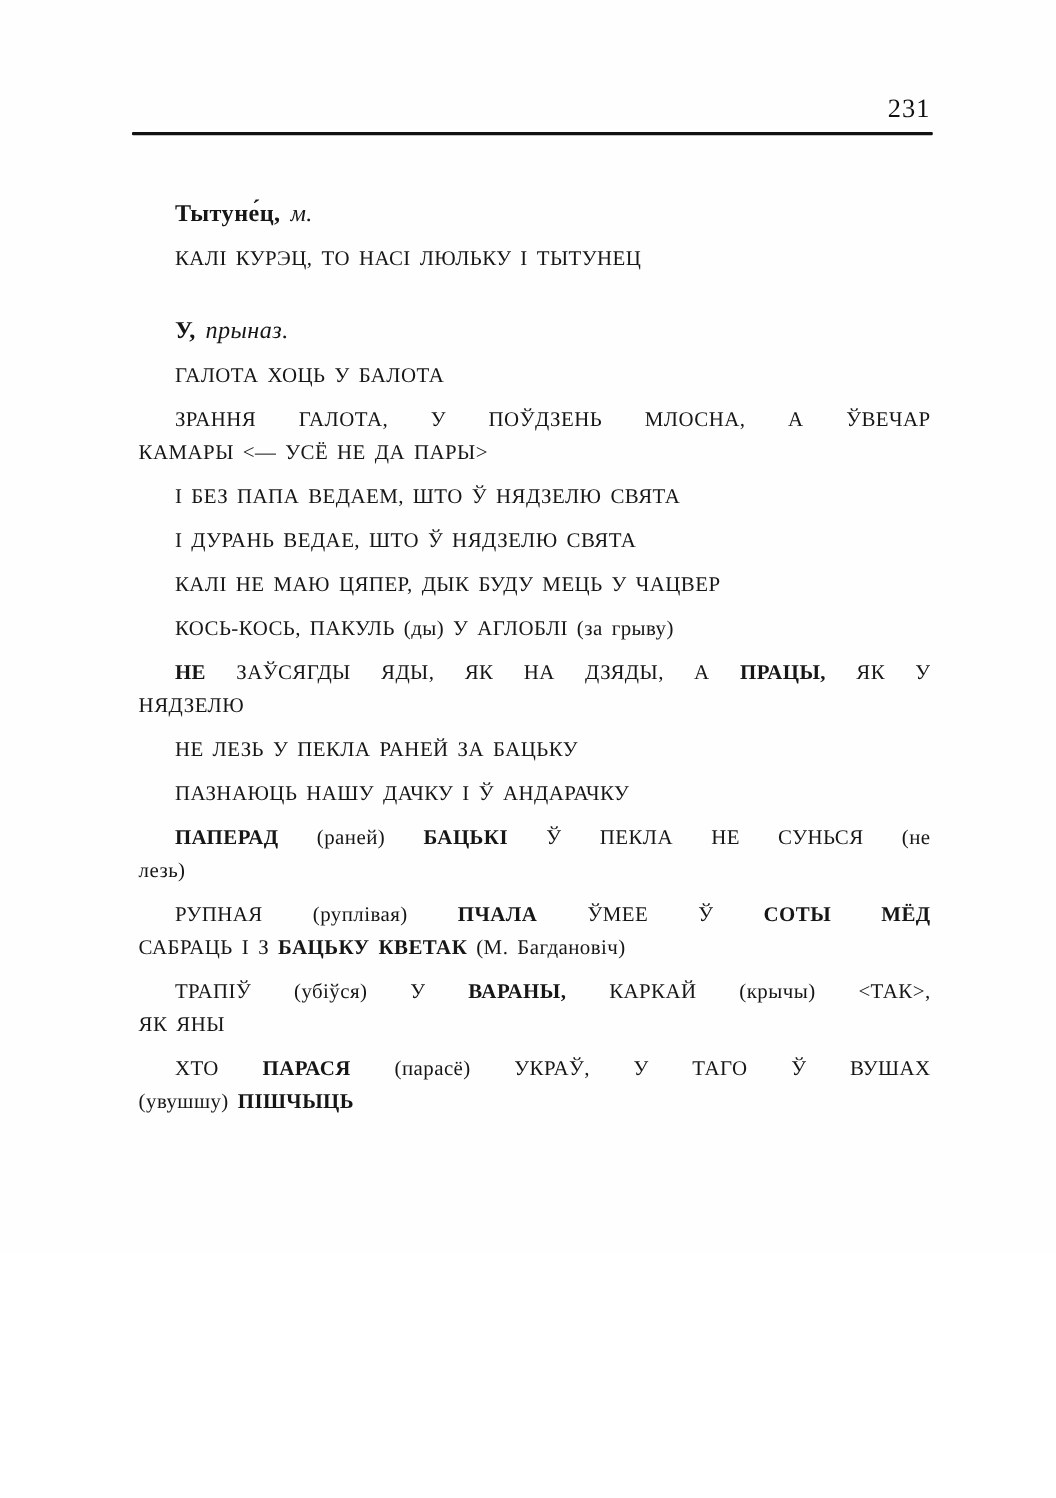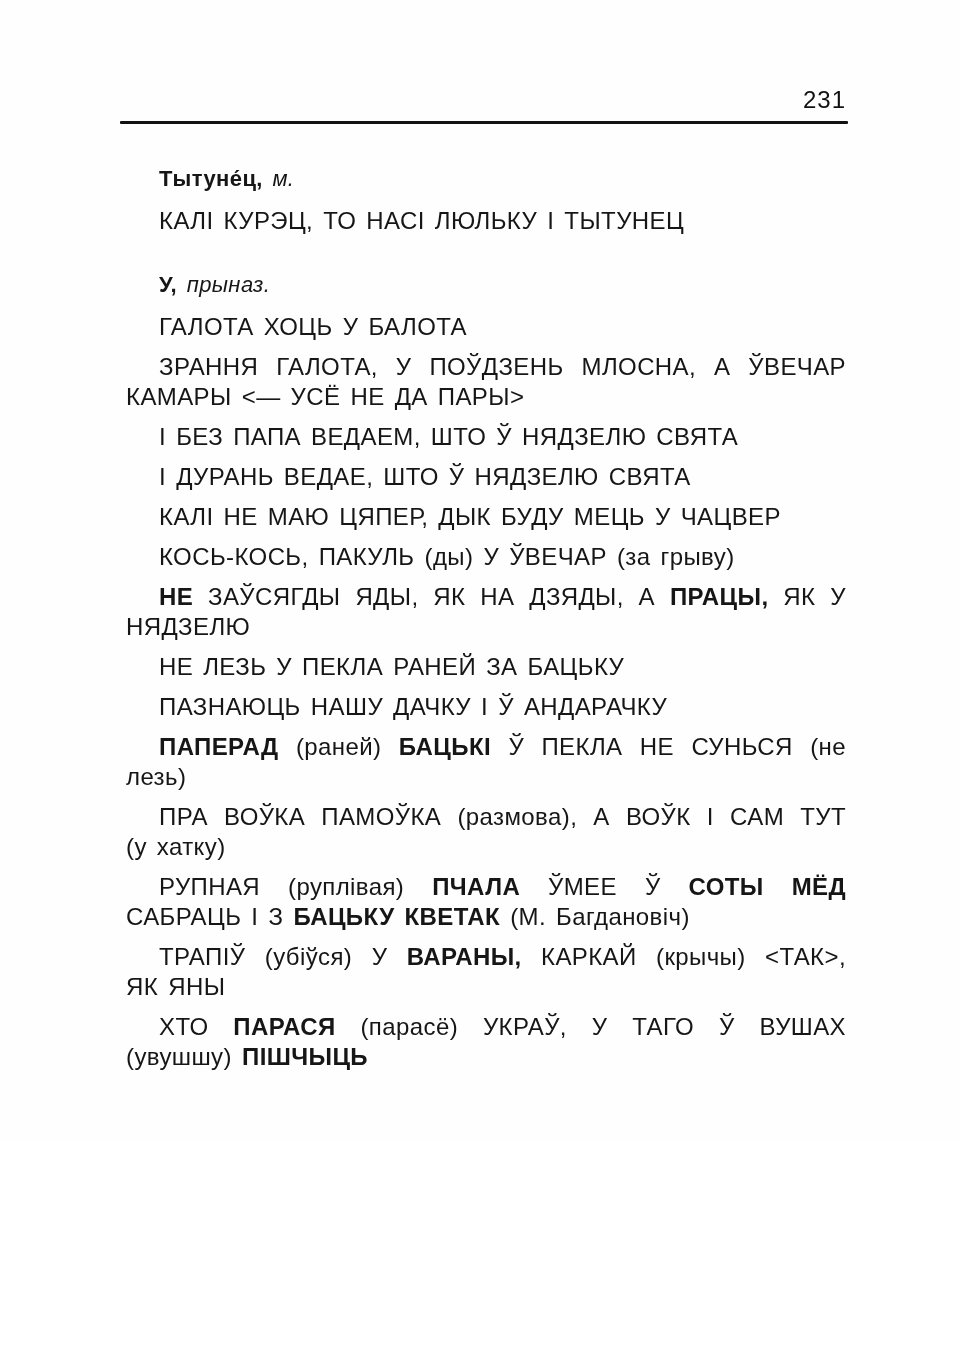--- a/index.html
+++ b/index.html
@@ -6,44 +6,44 @@
     margin: 0;
     padding: 0;
     background: #ffffff;
   }
   .page {
     position: relative;
     width: 960px;
     height: 1140px;
     background: #fefefe;
     overflow: hidden;
-    font-family: Liberation Sans, sans-serif;
+    font-family: Liberation Serif, serif;
     color: #161616;
   }
   .header {
     padding: 86px 114px 0 126px;
   }
   .pagenum {
     text-align: right;
     font-size: 24px;
     letter-spacing: 1px;
     padding-bottom: 7px;
     color: #111;
   }
   .rule {
     margin: 0 112px 0 120px;
     height: 3px;
     background: #121212;
     border-radius: 1px;
   }
   .content {
-    padding: 40px 114px 0 126px;
+    padding: 56px 114px 0 126px;
   }
   .para {
-    font-size: 24px;
+    font-size: 19px;
     line-height: 30px;
     letter-spacing: 0.4px;
     word-spacing: 3px;
     margin: 0 0 10px 0;
   }
   .hw-para {
     margin-bottom: 12px;
     font-size: 22px;
   }
   .entry + .entry {
@@ -97,39 +97,35 @@
         <div class="para">
           <div class="line first last"><span class="seg-c">І БЕЗ ПАПА ВЕДАЕМ, ШТО Ў НЯДЗЕЛЮ СВЯТА</span></div>
         </div>
         <div class="para">
           <div class="line first last"><span class="seg-c">І ДУРАНЬ ВЕДАЕ, ШТО Ў НЯДЗЕЛЮ СВЯТА</span></div>
         </div>
         <div class="para">
           <div class="line first last"><span class="seg-c">КАЛІ НЕ МАЮ ЦЯПЕР, ДЫК БУДУ МЕЦЬ У ЧАЦВЕР</span></div>
         </div>
         <div class="para">
-          <div class="line first last"><span class="seg-c">КОСЬ-КОСЬ, ПАКУЛЬ </span><span class="seg-p">(ды)</span><span class="seg-c"> У ЎВЕЧАР </span><span class="seg-p">(за грыву)</span></div>
+          <div class="line first last"><span class="seg-c">КОСЬ-КОСЬ, ПАКУЛЬ </span><span class="seg-p">(ды)</span><span class="seg-c"> У АГЛОБЛІ </span><span class="seg-p">(за грыву)</span></div>
         </div>
         <div class="para">
           <div class="line first"><span class="seg-b">НЕ</span><span class="seg-c"> ЗАЎСЯГДЫ ЯДЫ, ЯК НА ДЗЯДЫ, А </span><span class="seg-b">ПРАЦЫ,</span><span class="seg-c"> ЯК У</span></div>
           <div class="line last"><span class="seg-c">НЯДЗЕЛЮ</span></div>
         </div>
         <div class="para">
           <div class="line first last"><span class="seg-c">НЕ ЛЕЗЬ У ПЕКЛА РАНЕЙ ЗА БАЦЬКУ</span></div>
         </div>
         <div class="para">
           <div class="line first last"><span class="seg-c">ПАЗНАЮЦЬ НАШУ ДАЧКУ І Ў АНДАРАЧКУ</span></div>
         </div>
         <div class="para">
           <div class="line first"><span class="seg-b">ПАПЕРАД</span><span class="seg-c"> </span><span class="seg-p">(раней)</span><span class="seg-c"> </span><span class="seg-b">БАЦЬКІ</span><span class="seg-c"> Ў ПЕКЛА НЕ СУНЬСЯ </span><span class="seg-p">(не</span></div>
           <div class="line last"><span class="seg-p">лезь)</span></div>
-        </div>
-        <div class="para">
-          <div class="line first"><span class="seg-c">ПРА ВОЎКА ПАМОЎКА </span><span class="seg-p">(размова),</span><span class="seg-c"> А ВОЎК І САМ ТУТ</span></div>
-          <div class="line last"><span class="seg-p">(у хатку)</span></div>
         </div>
         <div class="para">
           <div class="line first"><span class="seg-c">РУПНАЯ </span><span class="seg-p">(руплівая)</span><span class="seg-c"> </span><span class="seg-b">ПЧАЛА</span><span class="seg-c"> ЎМЕЕ Ў </span><span class="seg-b">СОТЫ МЁД</span></div>
           <div class="line last"><span class="seg-c">САБРАЦЬ І З </span><span class="seg-b">БАЦЬКУ КВЕТАК</span><span class="seg-c"> </span><span class="seg-p">(М. Багдановіч)</span></div>
         </div>
         <div class="para">
           <div class="line first"><span class="seg-c">ТРАПІЎ </span><span class="seg-p">(убіўся)</span><span class="seg-c"> У </span><span class="seg-b">ВАРАНЫ,</span><span class="seg-c"> КАРКАЙ </span><span class="seg-p">(крычы)</span><span class="seg-c"> &lt;ТАК&gt;,</span></div>
           <div class="line last"><span class="seg-c">ЯК ЯНЫ</span></div>
         </div>
         <div class="para">

